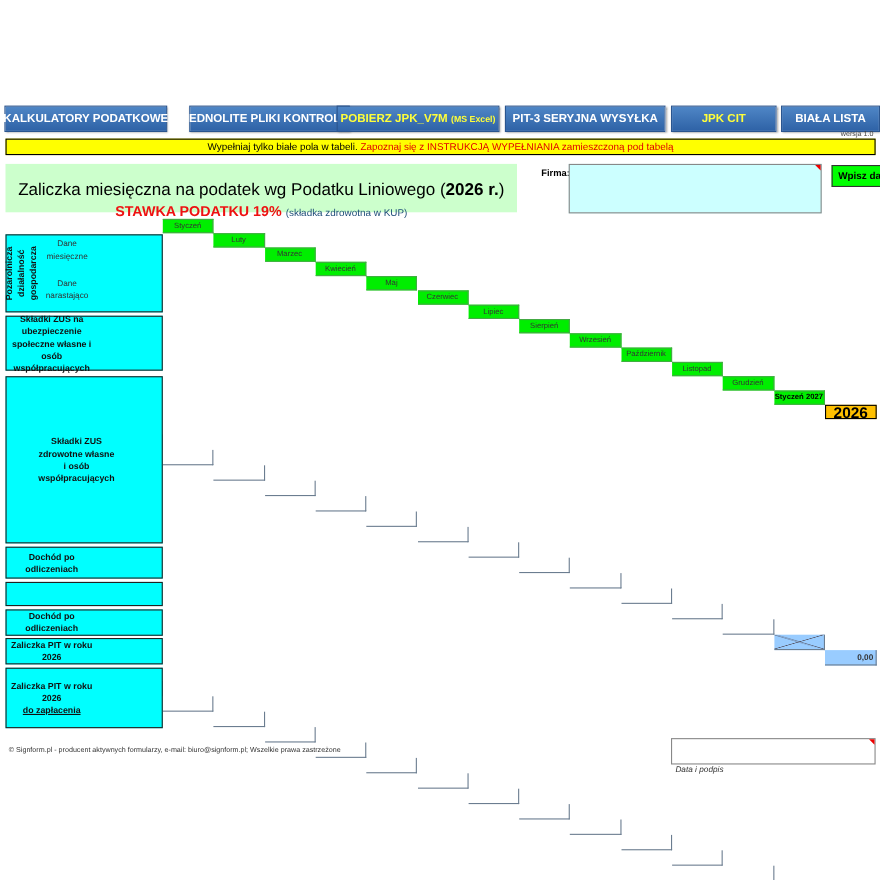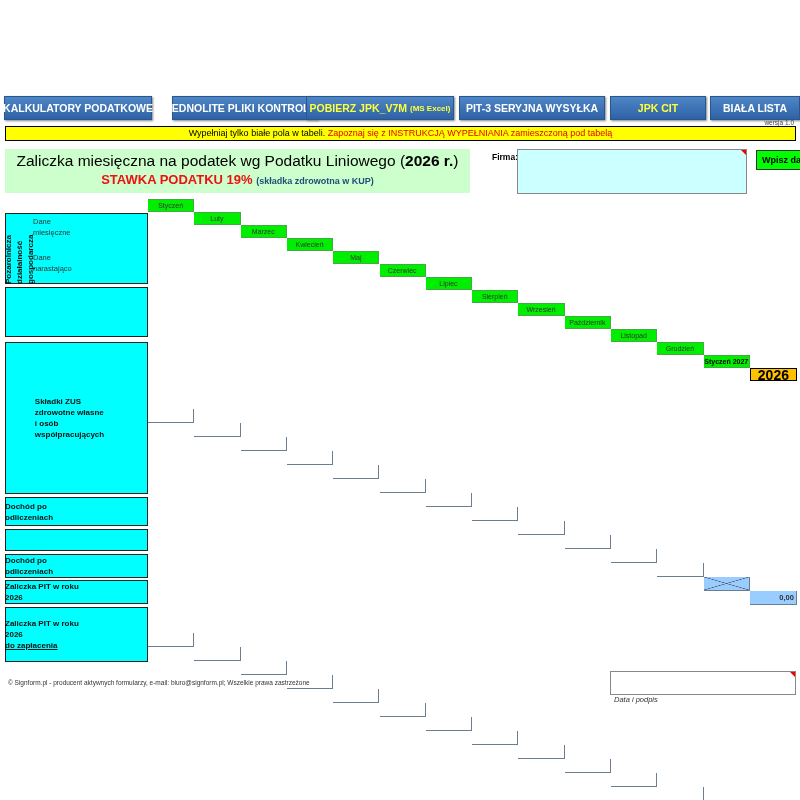--- a/index.html
+++ b/index.html
@@ -5,39 +5,39 @@
   *{box-sizing:border-box;margin:0;padding:0}
   body{width:800px;height:800px;background:#fff;font-family:"Liberation Sans",sans-serif;position:relative;overflow:hidden;color:#000}
   .abs{position:absolute}
   .navbtn{position:absolute;top:96px;height:24px;background:linear-gradient(#4f86c6,#2e62a6);color:#fff;font-weight:bold;font-size:10.5px;display:flex;align-items:center;justify-content:center;border:1px solid #2a558f;box-shadow:1px 1px 2px #888;white-space:nowrap}
   .navbtn.yl{color:#ffff3a}
   .navbtn small{font-size:8px;margin-left:3px}
   .version{font-size:6.5px;color:#444;right:6px;top:119px}
   .warn{left:5px;top:126px;width:791px;height:15px;background:#ffff00;border:1px solid #000;font-size:9px;font-weight:normal;text-align:center;line-height:13px}
   .warn .red{color:#e00000}
   .titlebox{left:5px;top:149px;width:465px;height:44px;background:#ccffcc;text-align:center}
-  .t1{font-size:15.5px;margin-top:3px}
+  .t1{font-size:15.5px;margin-top:15px}
   .t2{font-size:13px;color:#ee1111;font-weight:bold;margin-top:2px}
-  .t2 span{font-size:9px;color:#1f4e79;font-weight:bold}
+  .t2 span{font-size:9px;color:#1f4e79;font-weight:normal}
   .firma-label{left:492px;top:152px;font-size:8.5px;font-weight:bold}
   .firma-box{left:517px;top:149px;width:230px;height:45px;background:#ccffff;border:1px solid #888}
   .wpisz{left:756px;top:150px;width:50px;height:20px;background:#00ff00;border:1px solid #333;font-size:9px;font-weight:bold;padding:4px 0 0 5px;white-space:nowrap;overflow:hidden}
   .tri{position:absolute;right:0;top:0;width:0;height:0;border-top:5px solid #e00;border-left:5px solid transparent}
   .cell{border-right:1px solid #6b7d90;border-bottom:1px solid #6b7d90;font-size:7.5px;display:flex;align-items:center;justify-content:flex-end;padding-right:2px;position:relative;overflow:hidden;white-space:nowrap}
   .mc{width:46.3px}
   .yc{width:47px;font-weight:bold}
   .blue{background:#99ccff;color:#333}
   .white{background:#fff}
   .mhead{background:#00ee00;justify-content:center;padding:0;font-size:7px;color:#333;border:1px solid #4a4;border-left:none}
   .yhead{background:#ffc000;justify-content:center;padding:0;font-size:14px;font-weight:bold;border:1px solid #000}
   .lab{background:#00ffff;justify-content:flex-start;padding-left:4px;color:#444;border-right:1px solid #444}
   .xcell{background-image:linear-gradient(to top right,transparent calc(50% - .6px),#556 50%,transparent calc(50% + .6px)),linear-gradient(to top left,transparent calc(50% - .6px),#556 50%,transparent calc(50% + .6px))}
   .red{color:#e00}
   .sec{position:absolute;left:5px;border:1.5px solid #222;background:#00ffff}
-  .sechead{position:absolute;font-weight:bold;font-size:8px;text-align:left;color:#111;display:flex;align-items:center;justify-content:center;line-height:11px}
+  .sechead{position:absolute;font-weight:bold;font-size:8px;text-align:center;color:#111;display:flex;align-items:center;justify-content:center;line-height:11px}
   .footer{left:8px;top:679px;font-size:6.5px;color:#333}
   .sign-box{left:610px;top:671px;width:186px;height:24px;border:1px solid #888}
   .sign-label{left:614px;top:695px;font-size:7.5px;font-style:italic;color:#333}
 </style>
 </head>
 <body>
 
 <div class="navbtn" style="left:4px;width:148px">
     <span>KALKULATORY PODATKOWE</span>
   </div>
@@ -113,20 +113,21 @@
     <div class="abs cell mc white" style="left: 286.9px; top: 227px; width: 46.3px; height: 14px;"></div>
     <div class="abs cell mc white" style="left: 333.2px; top: 227px; width: 46.3px; height: 14px;"></div>
     <div class="abs cell mc white" style="left: 379.5px; top: 227px; width: 46.3px; height: 14px;"></div>
     <div class="abs cell mc white" style="left: 425.8px; top: 227px; width: 46.3px; height: 14px;"></div>
     <div class="abs cell mc white" style="left: 472.1px; top: 227px; width: 46.3px; height: 14px;"></div>
     <div class="abs cell mc white" style="left: 518.4px; top: 227px; width: 46.3px; height: 14px;"></div>
     <div class="abs cell mc white" style="left: 564.7px; top: 227px; width: 46.3px; height: 14px;"></div>
     <div class="abs cell mc white" style="left: 611px; top: 227px; width: 46.3px; height: 14px;"></div>
     <div class="abs cell mc white" style="left: 657.3px; top: 227px; width: 46.3px; height: 14px;"></div>
     <div class="sec" style="top: 287px; height: 50px; width: 143px;"></div>
+    <div class="sechead" style="left: 5px; top: 287px; width: 84px; height: 50px;">Składki ZUS na ubezpieczenie społeczne własne i osób współpracujących</div>
     <div class="sec" style="top: 342px; height: 152px; width: 143px;"></div>
     <div class="sechead" style="left: 5px; top: 342px; width: 84px; height: 152px; padding-left: 45px;">Składki ZUS zdrowotne własne i osób współpracujących</div>
     <div class="sec" style="top: 497px; height: 29px; width: 143px;"></div>
     <div class="sechead" style="left: 5px; top: 497px; width: 84px; height: 29px;">Dochód po odliczeniach</div>
     <div class="sec" style="top: 529px; height: 22px; width: 143px;"></div>
     <div class="sec" style="top: 554px; height: 24px; width: 143px;"></div>
     <div class="sechead" style="left: 5px; top: 554px; width: 84px; height: 24px;">Dochód po odliczeniach</div>
     <div class="sec" style="top: 580px; height: 24px; width: 143px;"></div>
     <div class="sechead" style="left: 5px; top: 580px; width: 84px; height: 24px;">Zaliczka PIT w roku 2026</div>
     <div class="sec" style="top: 607px; height: 55px; width: 143px;"></div>

